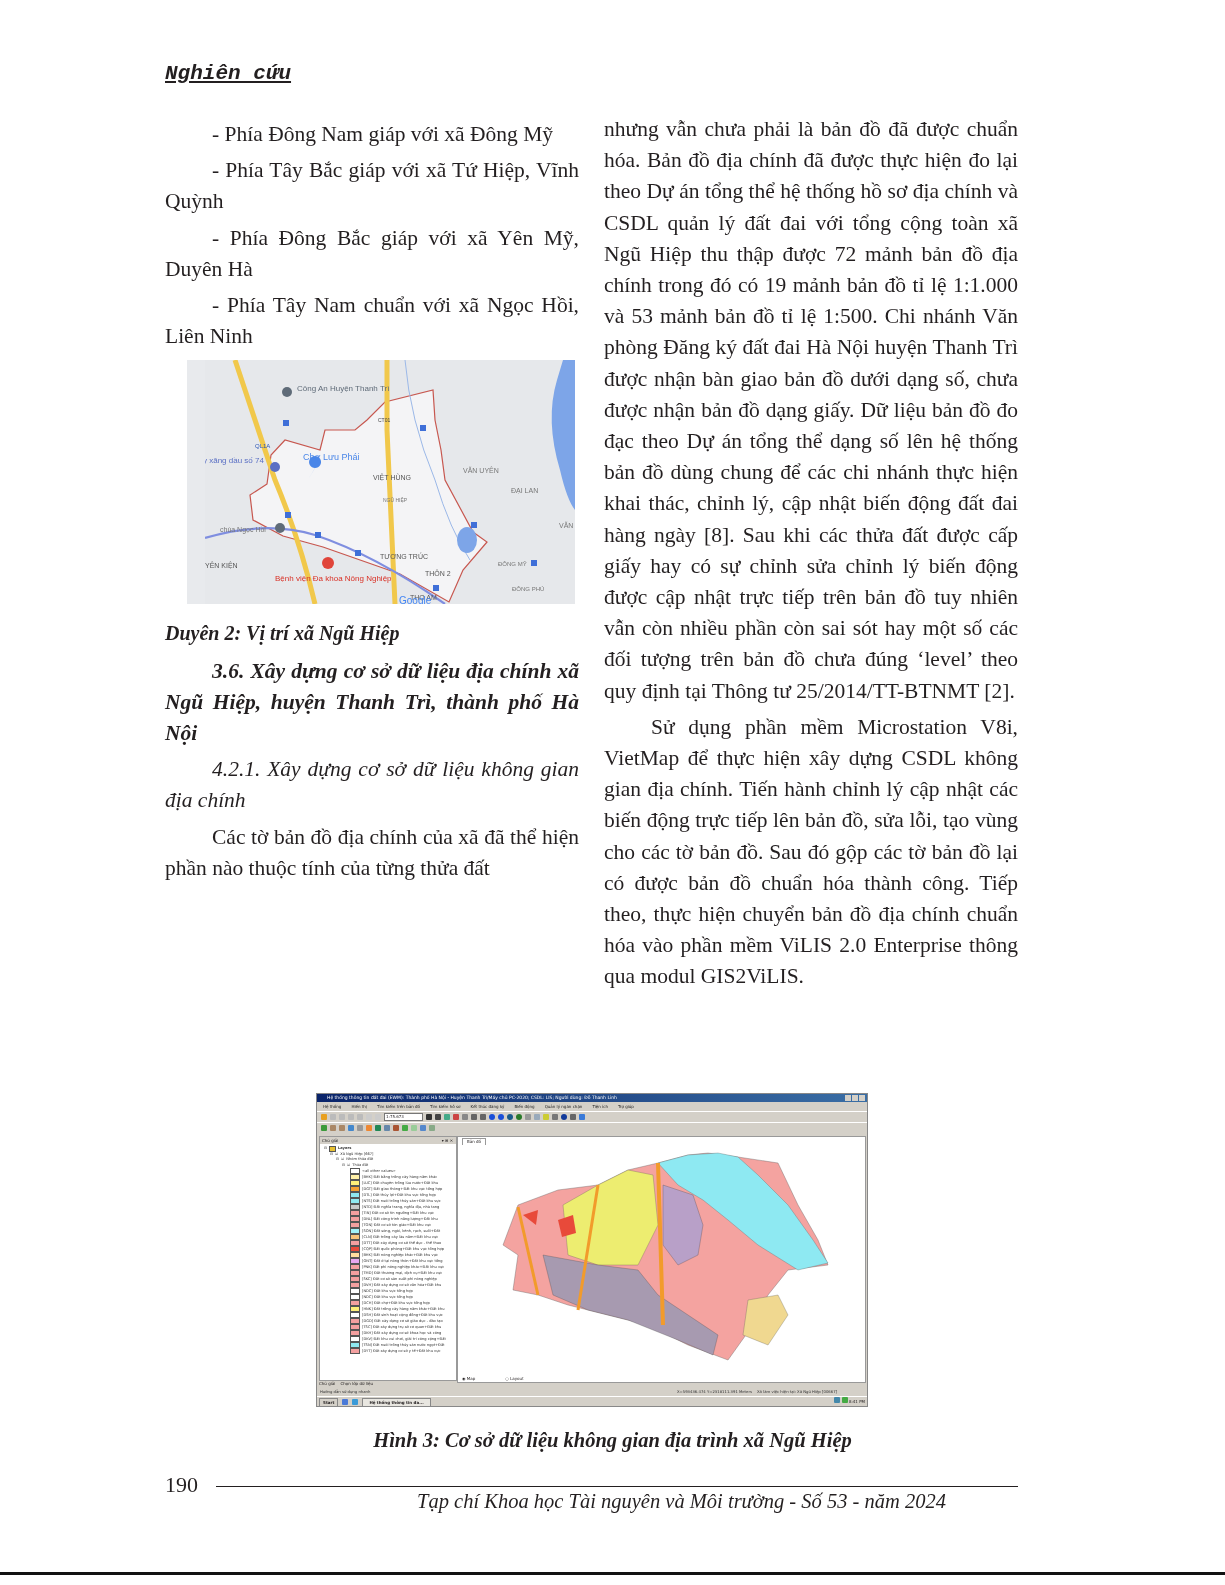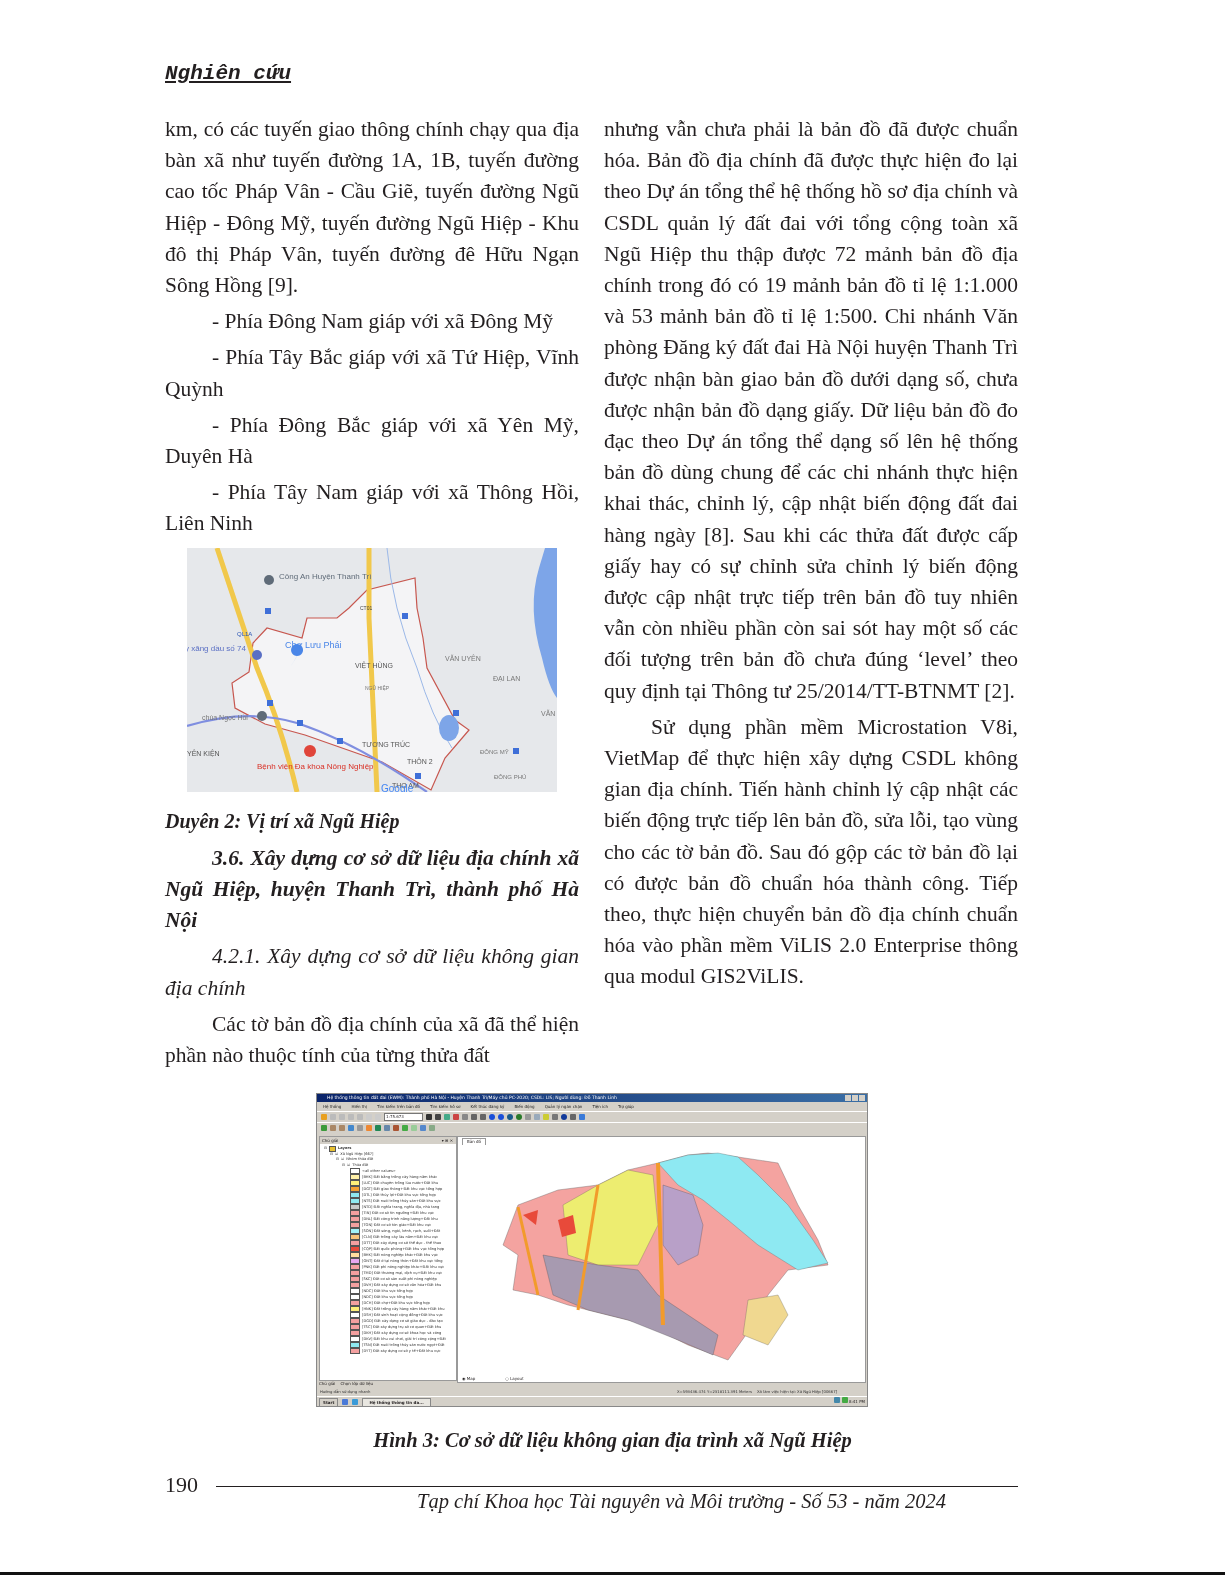--- a/index.html
+++ b/index.html
@@ -6,21 +6,21 @@
   body { width: 1225px; height: 1585px; position: relative; overflow: hidden;
          font-family: "Liberation Serif", "DejaVu Serif", serif; color: #231f20; }
   .section-label { position: absolute; left: 165px; top: 62px; font-size: 21px; font-weight: bold;
          font-style: italic; text-decoration: underline; margin: 0; font-family: Liberation Mono, monospace; }
   .col { position: absolute; top: 114px; width: 414px; font-size: 21.5px; line-height: 31.2px; }
   .col-left { left: 165px; }
   .col-right { left: 604px; }
   .col p { margin: 0; text-align: justify; }
   .col p.indent { text-indent: 47px; }
   .col p.gap { margin-top: 5px; }
-  .figure-map { width: 370px; height: 244px; margin: 8px 0 0 22px; position: relative; background: #e8eaed; overflow: hidden; }
+  .figure-map { width: 370px; height: 244px; margin: 8px 0 0 22px; position: relative; background: #e8eaed; overflow: hidden; padding-left: 18px; }
   .caption { text-align: center; font-weight: bold; font-style: italic; font-size: 20px; margin: 14px 0 6px 0 !important; }
   .heading-b { font-weight: bold; font-style: italic; }
   .heading-i { font-style: italic; }
   
   .fig3 { position: absolute; left: 316px; top: 1093px; width: 550px; height: 312px; background: #d4d0c8;
           border: 1px solid #888; font-family: "DejaVu Sans", sans-serif; font-size: 4px; overflow: hidden; }
   .fig3 .titlebar { height: 8px; background: linear-gradient(90deg, #0a246a, #3a6ea5); color: #fff; font-size: 4.5px;
           line-height: 8px; padding-left: 10px; position: relative; white-space: nowrap; }
   .fig3 .titlebar .win-btns { position: absolute; right: 2px; top: 1px; display: flex; gap: 1px; }
   .fig3 .titlebar .win-btns span { width: 6px; height: 6px; background: #d4d0c8; display: block; }
@@ -51,25 +51,24 @@
   .footer-rule { position: absolute; left: 216px; top: 1486px; width: 802px; height: 0; border-top: 1.5px solid #231f20; }
   .footer-journal { position: absolute; left: 0; width: 1213px; top: 1490px; text-align: center; font-style: italic; font-size: 20.5px; margin: 0; padding-left: 150px; box-sizing: border-box; }
   .bottom-line { position: absolute; left: 0; top: 1572px; width: 1225px; border-top: 3px solid #111; }
 </style>
 </head>
 <body>
 
 <p class="section-label">Nghiên cứu</p>
 
 <div class="col col-left">
-  <p>km, có các tuyến giao thông chính chạy qua địa bàn xã như tuyến đường 1A, 1B, tuyến đường cao tốc Pháp Vân - Cầu Giẽ, tuyến đường Ngũ Hiệp - Đông Mỹ, tuyến đường Ngũ Hiệp - Khu đô thị Pháp Vân, tuyến đường đê Hữu Ngạn Sông Hồng [9].</p>
   <p class="indent gap">- Phía Đông Nam giáp với xã Đông Mỹ</p>
   <p class="indent gap">- Phía Tây Bắc giáp với xã Tứ Hiệp, Vĩnh Quỳnh</p>
   <p class="indent gap">- Phía Đông Bắc giáp với xã Yên Mỹ, Duyên Hà</p>
-  <p class="indent gap">- Phía Tây Nam giáp với xã Thông Hồi, Liên Ninh</p>
+  <p class="indent gap">- Phía Tây Nam chuẩn với xã Ngọc Hồi, Liên Ninh</p>
 
   <div class="figure-map">
     <svg width="370" height="244" viewBox="0 0 370 244">
       <rect x="0" y="0" width="370" height="244" fill="#e6e8eb"></rect>
       <path d="M352 20 Q340 60 355 110 Q362 140 370 150 L370 0 L358 0 Z" fill="#7da5e8"></path>
       <path d="M62 124 L45 135 L48 160 L78 176 L118 187 L195 214 L244 242 L258 210 L282 182 L268 172 L240 120 L236 90 L230 60 L228 30 L180 42 L162 60 L150 70 L120 70 L115 90 L80 80 L66 95 Z" fill="#f4f4f6" stroke="#c7574f" stroke-width="1.2"></path>
       <path d="M30 0 Q50 60 70 120 Q95 180 110 244" stroke="#f1c84b" stroke-width="5" fill="none"></path>
       <path d="M182 0 L182 70 Q185 140 190 244" stroke="#f1c84b" stroke-width="5" fill="none"></path>
       <path d="M0 178 Q60 160 110 175 Q170 195 240 244" stroke="#7f8ee0" stroke-width="2.2" fill="none"></path>
       <path d="M200 0 Q205 60 230 120 Q245 170 265 200" stroke="#9bb8e8" stroke-width="1" fill="none"></path>

